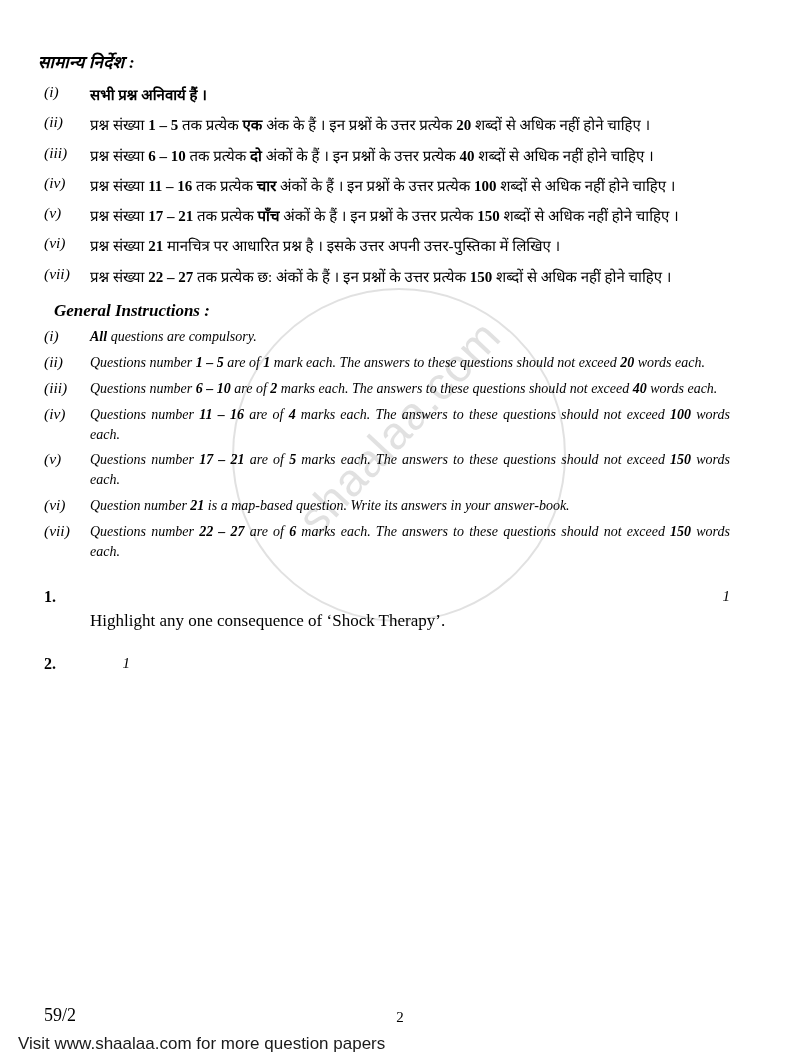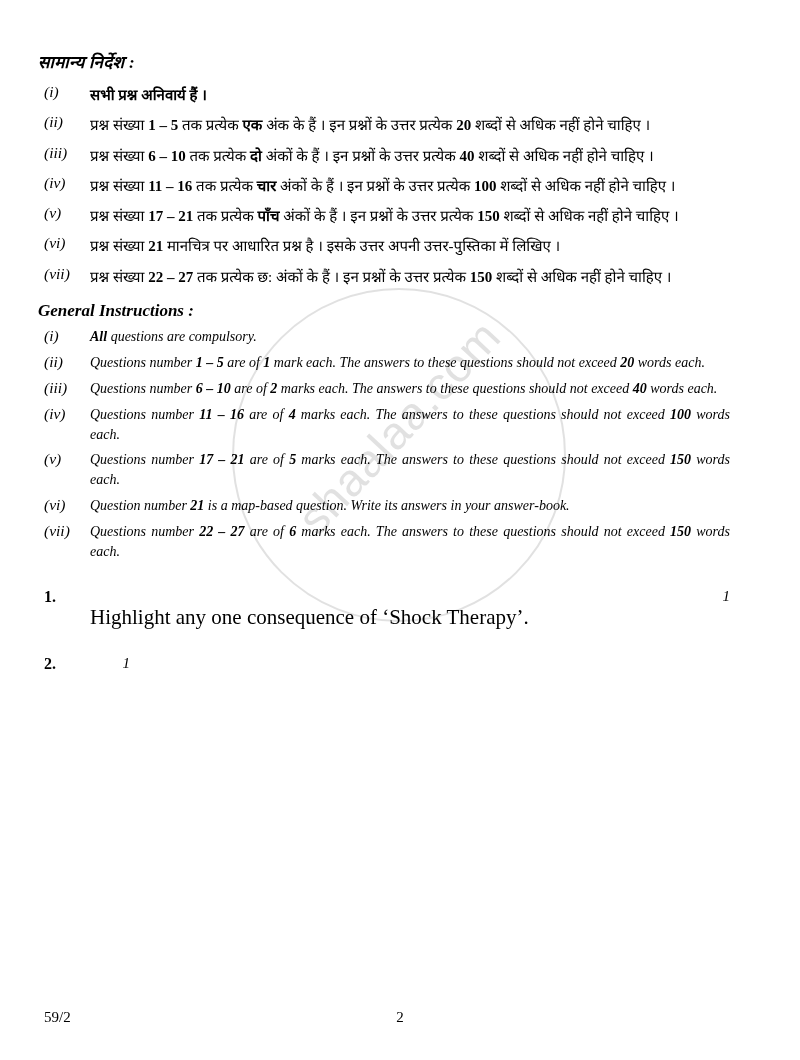--- a/index.html
+++ b/index.html
@@ -93,21 +93,21 @@
     font-size: 15px;
     line-height: 1.62;
   }
   .hi .ins-text b { font-weight: bold; }
 
   
   .en-heading {
     font-weight: bold;
     font-style: italic;
     font-size: 17px;
-    margin: 12px 0 6px 0;
+    margin: 12px 0 6px 16px;
   }
   .en .ins-text {
     font-style: italic;
     font-size: 14px;
     line-height: 1.42;
     text-align: justify;
   }
   .en .ins-text b {
     font-weight: bold;
     font-style: italic;
@@ -136,23 +136,23 @@
     box-sizing: border-box;
   }
   .q-body {
     flex: 1;
   }
   .q-hi {
     font-size: 15.5px;
     line-height: 1.5;
   }
   .q-en {
-    font-size: 21px;
+    font-size: 17px;
     line-height: 1.5;
-    margin-top: 14px;
+    margin-top: 20px;
   }
   .q-marks {
     width: 40px;
     flex: 0 0 40px;
     text-align: right;
     font-style: italic;
     font-size: 15px;
   }
 
   
@@ -160,21 +160,21 @@
     position: absolute;
     left: 0;
     bottom: 34px;
     width: 800px;
     z-index: 2;
   }
   .footer-code {
     position: absolute;
     left: 44px;
     bottom: 0;
-    font-size: 15px;
+    font-size: 18px;
     font-family: "Liberation Serif", serif;
     margin-top: 44px;
   }
   .footer-page {
     position: absolute;
     left: 0;
     bottom: 0;
     width: 800px;
     text-align: center;
     font-size: 15px;
@@ -284,14 +284,15 @@
         </div>
       </div>
 
     </div>
   </div>
 
   <div class="footer">
     <div class="footer-code">59/2</div>
     <div class="footer-page">2</div>
   </div>
+  <div class="promo">Visit www.shaalaa.com for more question papers</div>
 
 </div>
 
 </body></html>

